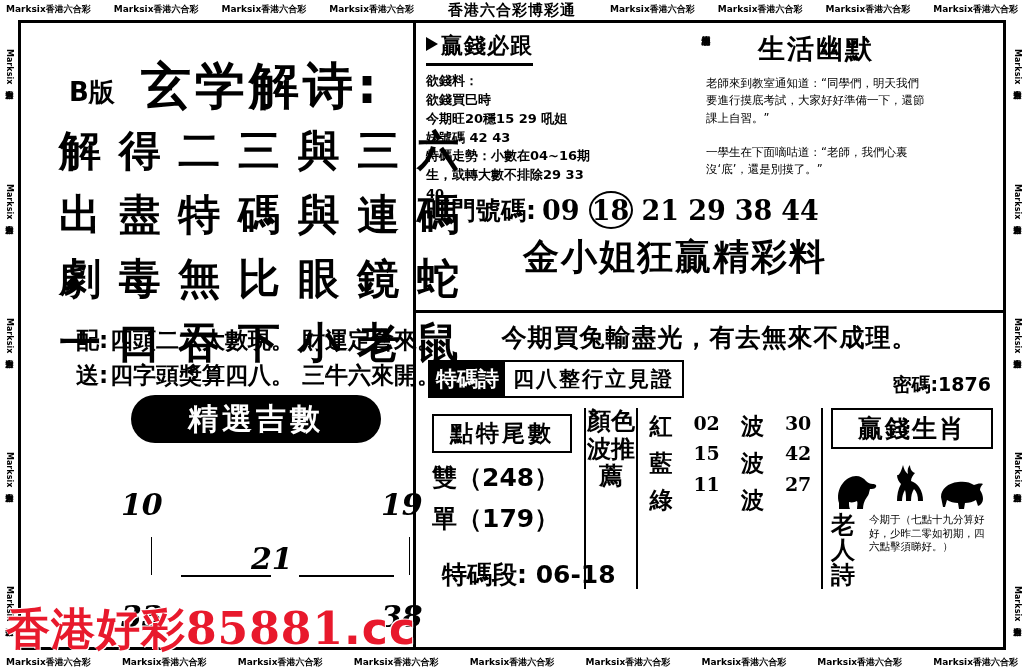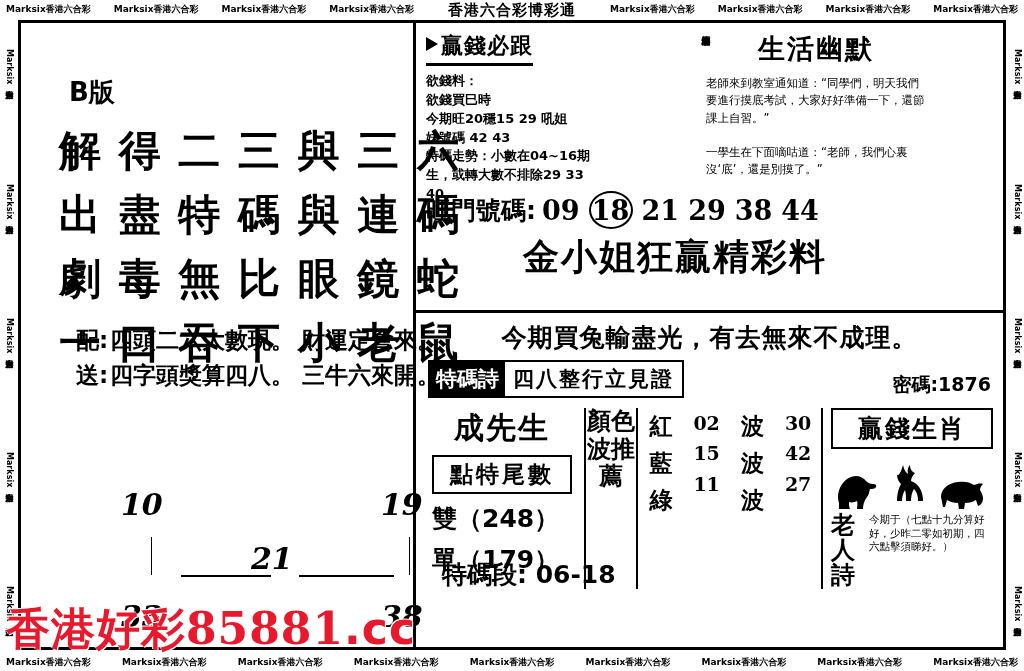--- a/index.html
+++ b/index.html
@@ -269,20 +269,21 @@
     <span>Marksix香港六合彩</span>
     <span>Marksix香港六合彩</span>
     <span>Marksix香港六合彩</span>
     <span>Marksix香港六合彩</span>
   </div>
 
   <div class="frame">
 
     <div class="col-left">
       <div class="bver">B版</div>
+      <div class="xuan">玄学解诗:</div>
 
       <div class="poem">
         <div class="line">
           <span>解</span>
           <span>得</span>
           <span>二</span>
           <span>三</span>
           <span>與</span>
           <span>三</span>
           <span>六</span>
@@ -320,20 +321,21 @@
         <div class="pl">
           <span class="lab">配:</span>
           <span class="txt">四頭二六大數現。 財運定會來。</span>
         </div>
         <div class="pl">
           <span class="lab">送:</span>
           <span class="txt">四字頭獎算四八。 三牛六來開。</span>
         </div>
       </div>
 
+      <div class="jx-badge">精選吉數</div>
 
       <div class="nums">
         <span class="n n10">10</span>
         <span class="n n19">19</span>
         <span class="n n21">21</span>
         <span class="n n33">33</span>
         <span class="n n38">38</span>
         <span class="dash d1"></span>
         <span class="dash d2"></span>
         <span class="dash d3"></span>
@@ -389,21 +391,20 @@
             <span class="tx">四八整行立見證</span>
           </span>
           <span class="mima">
             <span>密碼:</span><span>1876</span>
           </span>
         </div>
 
         <div class="panels">
 
           <div class="p1">
-            <div class="hd">成先生</div>
             <div class="tail">點特尾數</div>
             <div class="ln">雙（248）</div>
             <div class="ln">單（179）</div>
           </div>
 
           <div class="p2">
             <span>顏色波推薦</span>
           </div>
 
           <div class="p3">

